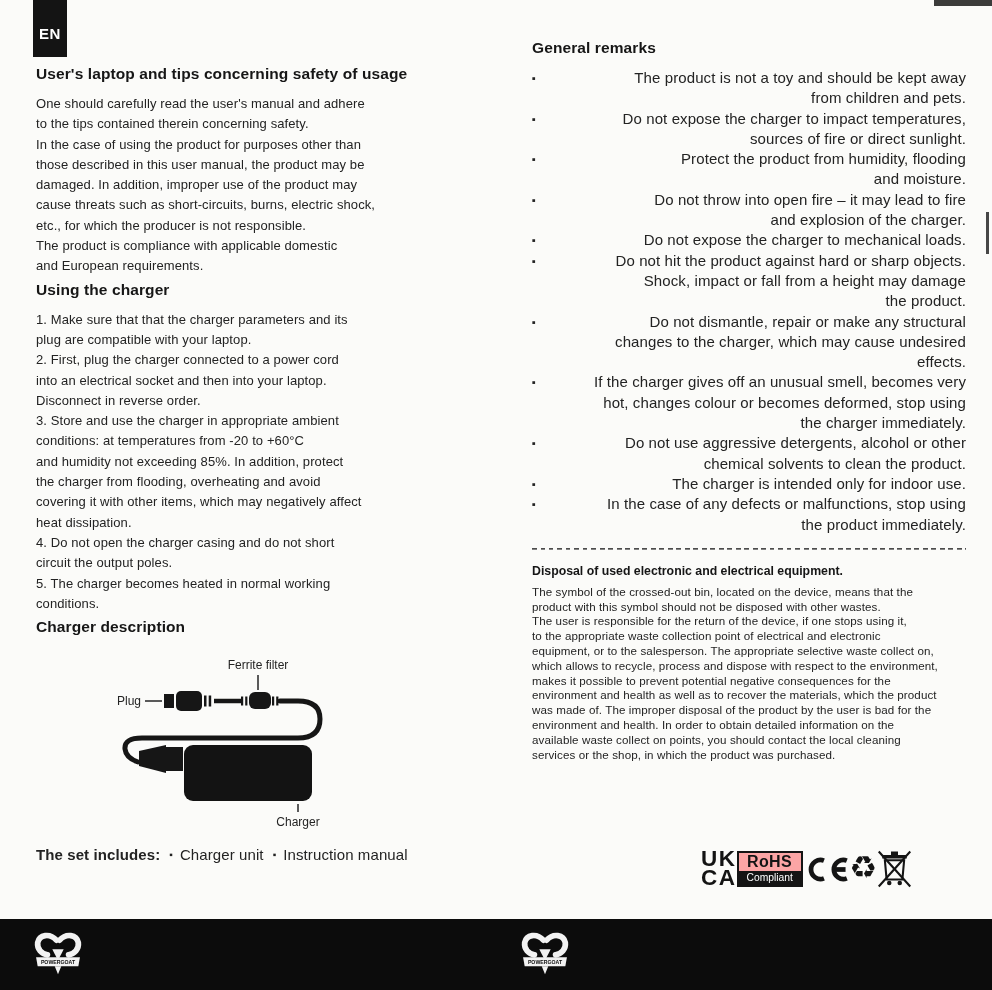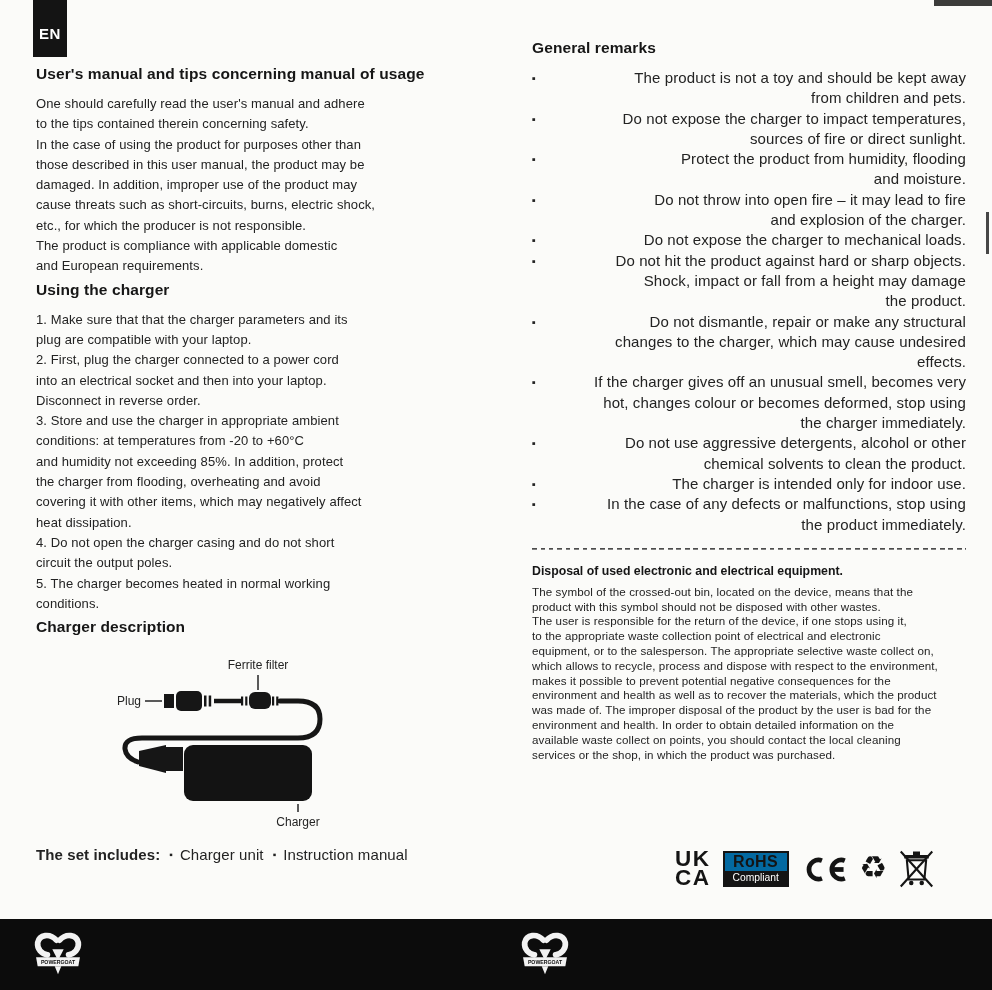--- a/index.html
+++ b/index.html
@@ -48,42 +48,42 @@
   .diagram svg{display:block;}
   .diagram text{font-family:"Liberation Sans",sans-serif;fill:#242424;}
 
   
   .set-line{margin:13px 0 0;font-size:15px;letter-spacing:.1px;}
   .set-line .lbl{font-weight:700;}
   .set-item{white-space:nowrap;}
   .set-item::before{content:"▪";font-size:10px;margin:0 7px 0 9px;position:relative;top:-2px;}
 
   
-  .certs{position:absolute;left:675px;top:842px;height:54px;display:flex;align-items:center;gap:12px;color:#141414;}
+  .certs{position:absolute;left:701px;top:842px;height:54px;display:flex;align-items:center;gap:0;color:#141414;}
   .ukca{display:flex;flex-direction:column;font-weight:800;font-size:22.5px;line-height:.83;letter-spacing:1.5px;}
-  .rohs{border:2.5px solid #141414;width:62px;background:#0369a1;}
+  .rohs{border:2.5px solid #141414;width:62px;background:#fca5a5;}
   .rohs-top{display:block;font-weight:800;font-size:16px;text-align:center;padding:0 2px;letter-spacing:.3px;}
   .rohs-bot{display:block;background:#141414;color:#fff;font-size:10.3px;text-align:center;padding:1px 8px 2px;}
   .recycle{font-family:"DejaVu Sans",sans-serif;font-size:31px;line-height:1;position:relative;top:-2px;}
 
   
   .footer-bar{position:absolute;left:0;top:919px;width:992px;height:71px;background:#0c0c0c;}
   .goat{position:absolute;top:7px;width:52px;height:56px;}
   .goat-1{left:32px;}
   .goat-2{left:519px;}
 </style>
 </head>
 <body>
 
 <div class="en-badge">EN</div>
 <div class="corner-mark"></div>
 <div class="edge-mark"></div>
 
 <div class="col-left">
-  <h2>User's manual and tips concerning manual of usage</h2>
+  <h2>User's laptop and tips concerning safety of usage</h2>
   <p class="body pre">One should carefully read the user's manual and adhere
 to the tips contained therein concerning safety.
 In the case of using the product for purposes other than
 those described in this user manual, the product may be
 damaged. In addition, improper use of the product may
 cause threats such as short-circuits, burns, electric shock,
 etc., for which the producer is not responsible.
 The product is compliance with applicable domestic
 and European requirements.</p>
 

